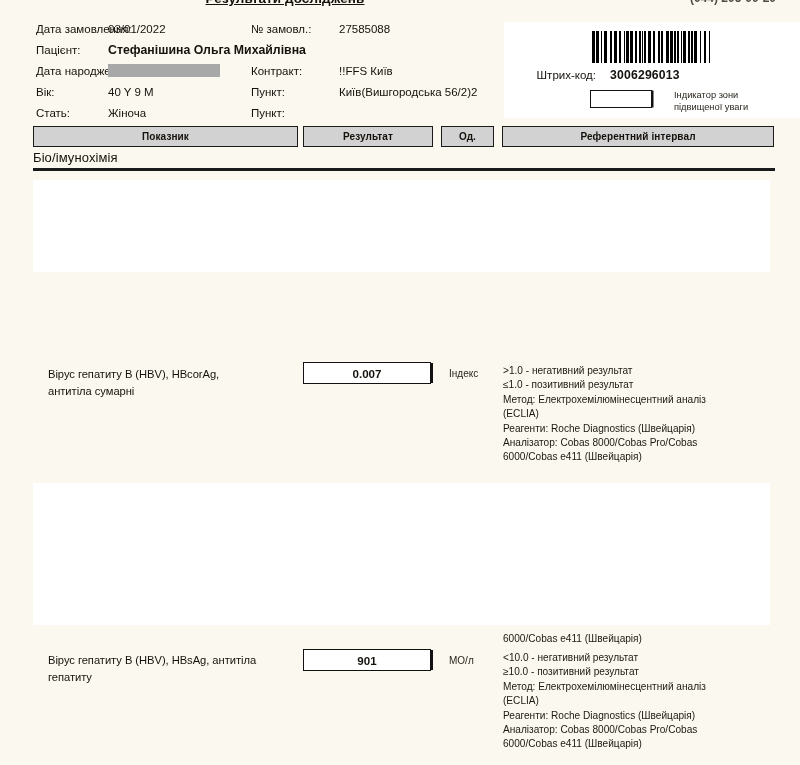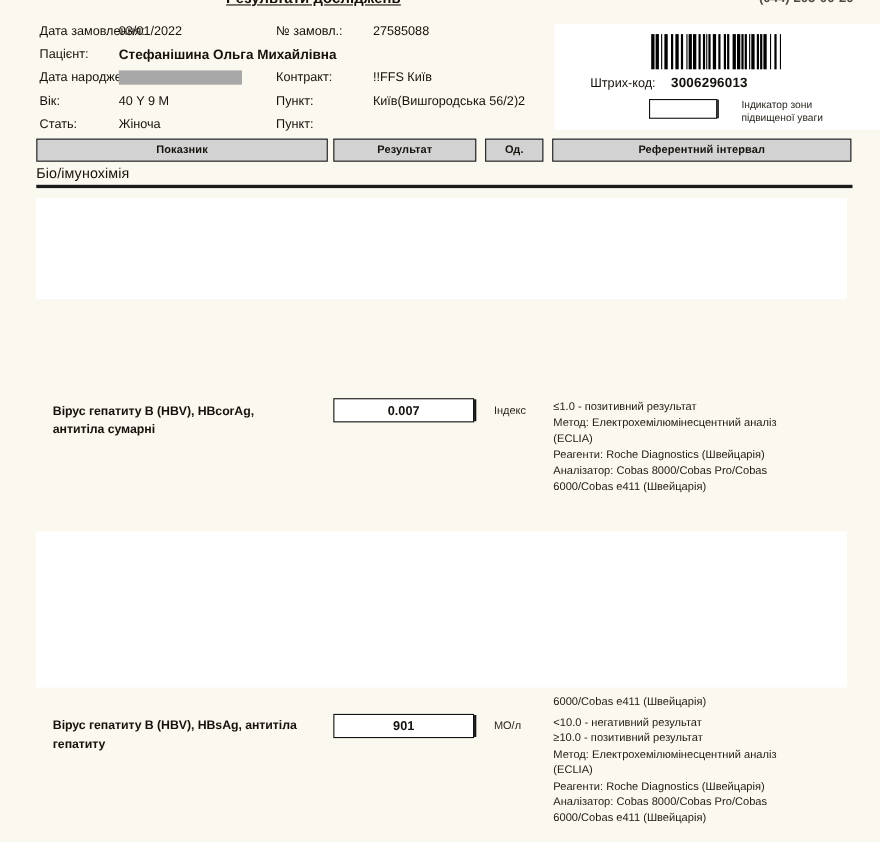--- a/index.html
+++ b/index.html
@@ -212,21 +212,21 @@
     position: absolute;
     background: #ffffff;
   }
   .blank-1 { left: 33px; top: 180px; width: 737px; height: 92px; }
   .blank-2 { left: 33px; top: 483px; width: 737px; height: 142px; }
 
   
   .row-name {
     position: absolute;
     font-size: 11.2px;
-    font-weight: bold;
+    font-weight: normal;
     line-height: 16.5px;
     letter-spacing: -.05px;
   }
   .result-box {
     position: absolute;
     border: 1.6px solid #111;
     background: #fff;
     box-sizing: border-box;
     display: flex;
     align-items: center;
@@ -390,20 +390,21 @@
 
   <div class="blank-block blank-1"></div>
 
   <div class="row-name" style="left:48px; top:366px; width:240px;">
     <div>Вірус гепатиту В (HBV), HBcorAg,</div>
     <div>антитіла сумарні</div>
   </div>
   <div class="result-box" style="left:303px; top:362px; width:128px; height:22px;">0.007</div>
   <div class="row-unit" style="left:449px; top:368px;">Індекс</div>
   <div class="ref-text" style="top:364px;" id="ref-1">
+      <div>&gt;1.0 - негативний результат</div>
       <div>≤1.0 - позитивний результат</div>
       <div>Метод: Електрохемілюмінесцентний аналіз</div>
       <div>(ECLIA)</div>
       <div>Реагенти: Roche Diagnostics (Швейцарія)</div>
       <div>Аналізатор: Cobas 8000/Cobas Pro/Cobas</div>
       <div>6000/Cobas e411 (Швейцарія)</div>
     </div>
 
   <div class="blank-block blank-2"></div>
 

